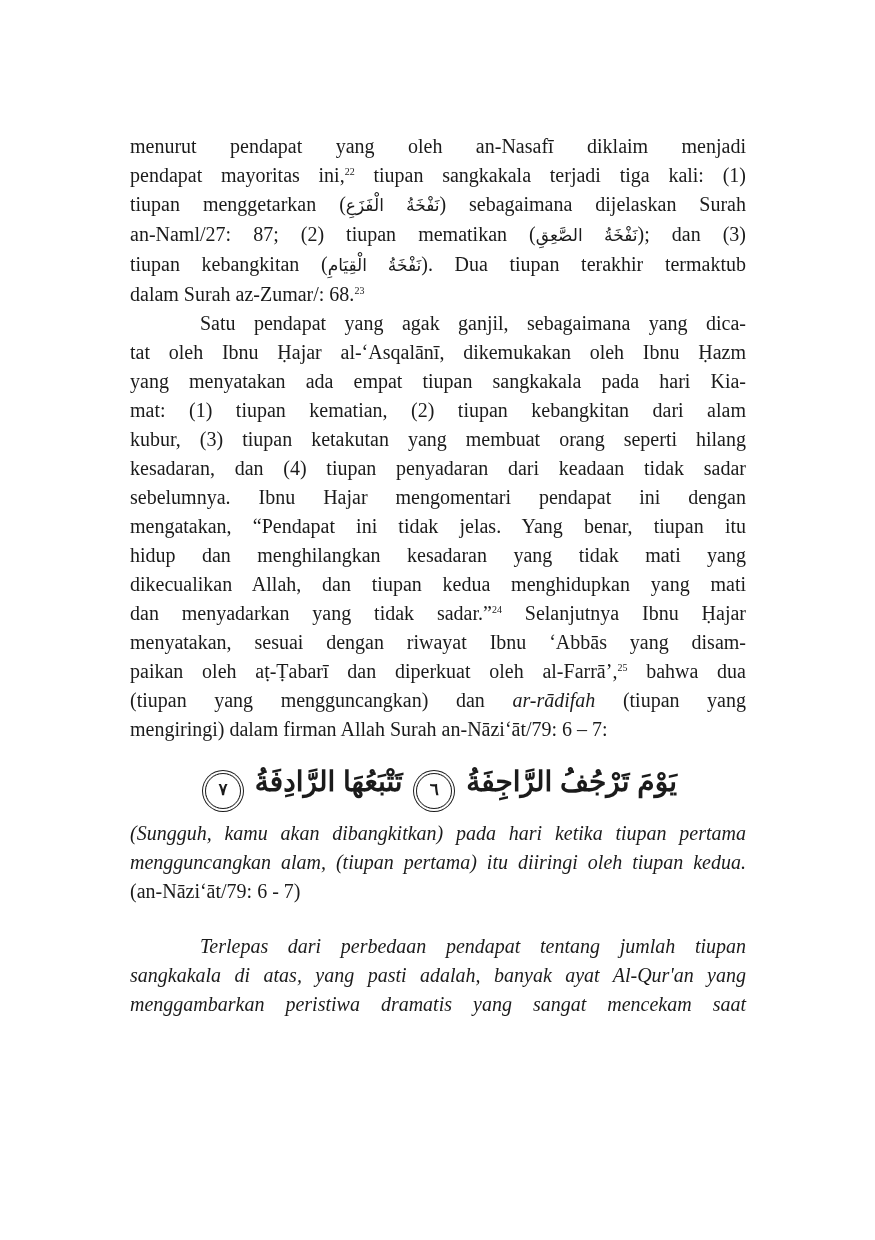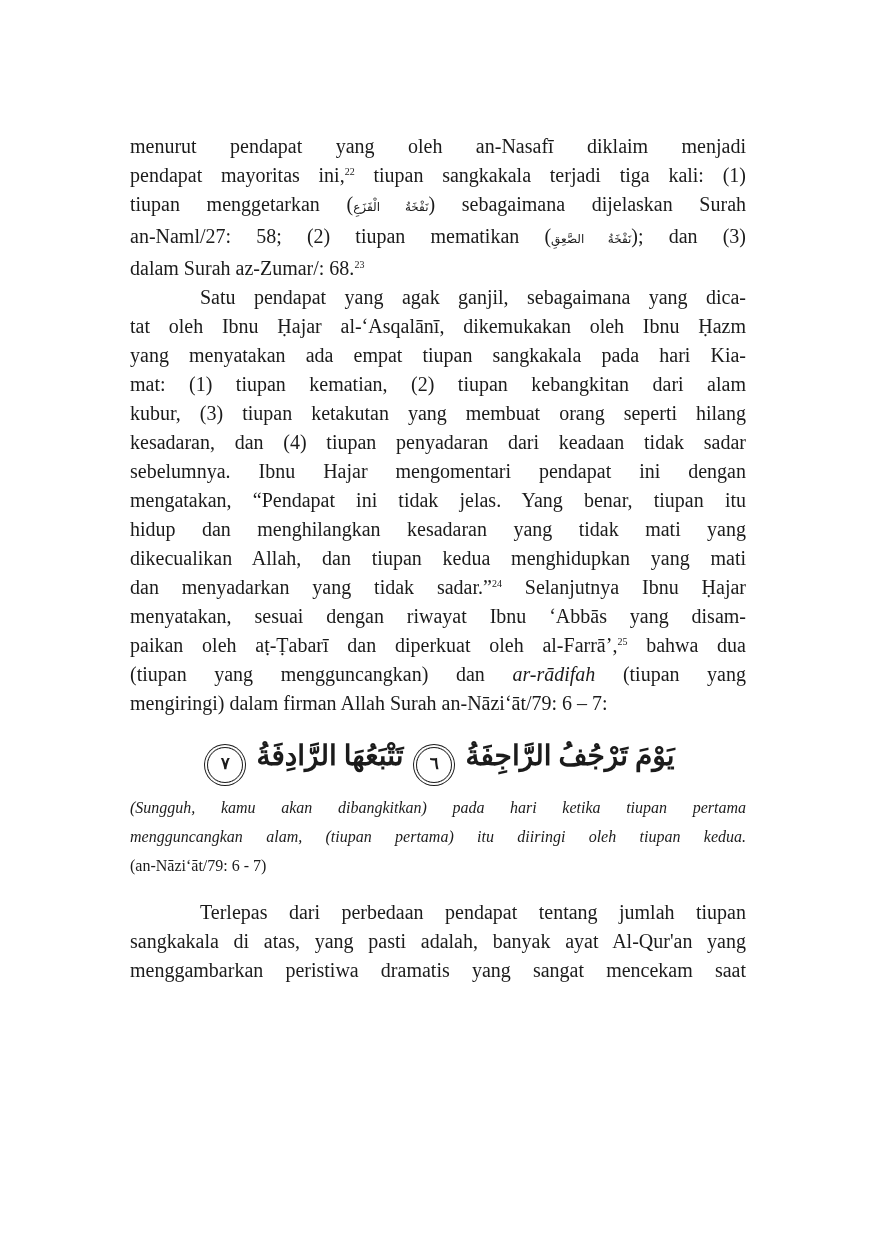--- a/index.html
+++ b/index.html
@@ -33,49 +33,49 @@
   .line.last { text-align-last: left; }
   .line.indent { padding-left: 70px; }
   .it { font-style: italic; }
   .sup {
     font-size: 10px;
     line-height: 0;
     position: relative;
     top: -7px;
   }
   .ar {
-    font-family: Liberation Sans, sans-serif;
-    font-size: 12px;
+    font-family: Liberation Serif, serif;
+    font-size: 17px;
     direction: rtl;
     unicode-bidi: isolate;
   }
   .verse-block {
     direction: rtl;
     text-align: center;
-    font-family: Liberation Serif, serif;
+    font-family: Liberation Sans, sans-serif;
     font-weight: 700;
     font-size: 28px;
     line-height: 44px;
     padding: 16px 0 10px 0;
   }
   .ayah-marker {
     display: inline-block;
     width: 34px;
     height: 34px;
     border: 1.5px solid #1c1c1c;
     border-radius: 50%;
     box-shadow: 0 0 0 2px #ffffff, 0 0 0 3px #1c1c1c;
     font-size: 17px;
     line-height: 32px;
     text-align: center;
     vertical-align: -4px;
     margin: 0 6px;
   }
-  .para.translation .line { font-size: 16px; }
-  .para.after-gap { margin-top: 18px; }
+  .para.translation .line { font-size: 20px; }
+  .para.after-gap { margin-top: 26px; font-style: italic; }
   .footer {
     position: absolute;
     left: 130px;
     top: 1130px;
     width: 616px;
     display: flex;
     justify-content: space-between;
     align-items: baseline;
     font-size: 20px;
     text-align: center;
@@ -84,21 +84,22 @@
 </style>
 </head>
 <body>
 
 <div class="page">
   <main class="text-block">
       <div class="para body ">
         <div class="line"><span>menurut pendapat yang oleh an-Nasafī diklaim menjadi</span></div>
         <div class="line"><span>pendapat mayoritas ini,</span><span class="sup">22</span><span> tiupan sangkakala terjadi tiga kali: (1)</span></div>
         <div class="line"><span>tiupan menggetarkan (</span><span class="ar" dir="rtl">نَفْخَةُ الْفَزَعِ</span><span>) sebagaimana dijelaskan Surah</span></div>
-        <div class="line"><span>an-Naml/27: 58; (2) tiupan mematikan (</span><span class="ar" dir="rtl">نَفْخَةُ الصَّعِقِ</span><span>); dan (3)</span></div>
+        <div class="line"><span>an-Naml/27: 87; (2) tiupan mematikan (</span><span class="ar" dir="rtl">نَفْخَةُ الصَّعِقِ</span><span>); dan (3)</span></div>
+        <div class="line"><span>tiupan kebangkitan (</span><span class="ar" dir="rtl">نَفْخَةُ الْقِيَامِ</span><span>). Dua tiupan terakhir termaktub</span></div>
         <div class="line last"><span>dalam Surah az-Zumar/: 68.</span><span class="sup">23</span></div>
       </div>
       <div class="para body ">
         <div class="line indent"><span>Satu pendapat yang agak ganjil, sebagaimana yang dica-</span></div>
         <div class="line"><span>tat oleh Ibnu Ḥajar al-‘Asqalānī, dikemukakan oleh Ibnu Ḥazm</span></div>
         <div class="line"><span>yang menyatakan ada empat tiupan sangkakala pada hari Kia-</span></div>
         <div class="line"><span>mat: (1) tiupan kematian, (2) tiupan kebangkitan dari alam</span></div>
         <div class="line"><span>kubur, (3) tiupan ketakutan yang membuat orang seperti hilang</span></div>
         <div class="line"><span>kesadaran, dan (4) tiupan penyadaran dari keadaan tidak sadar</span></div>
         <div class="line"><span>sebelumnya. Ibnu Hajar mengomentari pendapat ini dengan</span></div>

